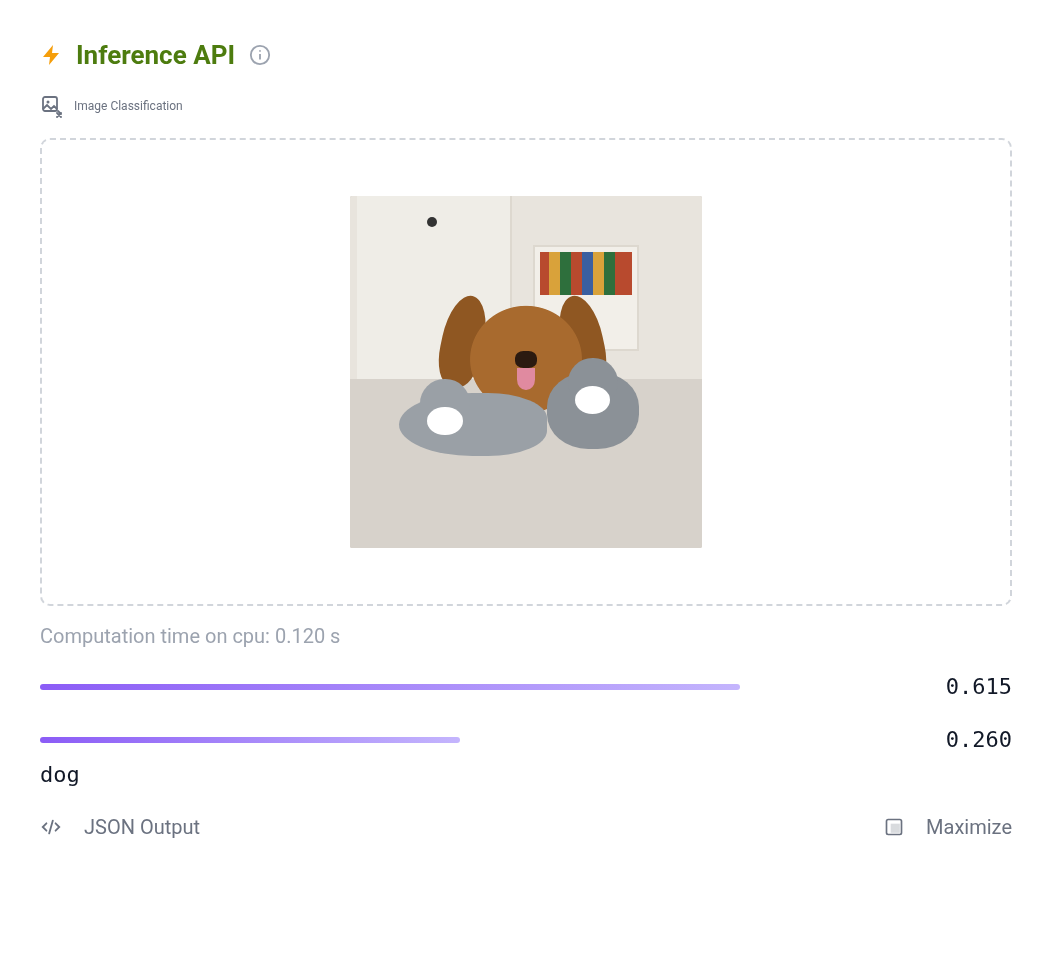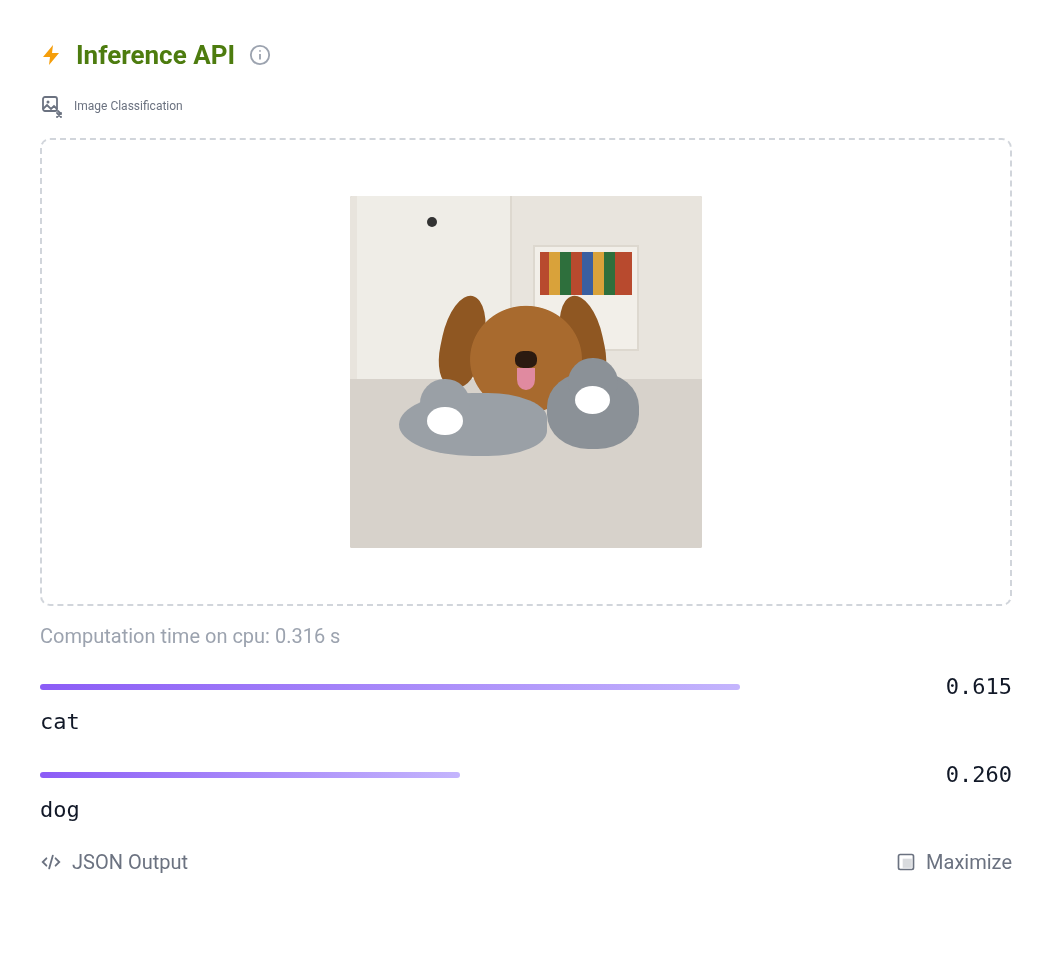--- a/index.html
+++ b/index.html
@@ -119,21 +119,21 @@
     .footer {
       display: flex;
       align-items: center;
       margin-top: 28px;
       color: #6b7280;
       font-size: 20px;
     }
     .footer-left, .footer-right {
       display: flex;
       align-items: center;
-      gap: 10px;
+      gap: 22px;
       cursor: pointer;
     }
     .footer-right { margin-left: auto; }
     .code-icon, .maximize-icon { display:flex; align-items:center; color:#6b7280; }
   </style>
 </head>
 <body>
 
 <div class="header">
   <span class="bolt-icon">
@@ -179,31 +179,30 @@
     <div class="dog-tongue"></div>
     <div class="cat1"></div>
     <div class="cat1-head"></div>
     <div class="cat1-white"></div>
     <div class="cat2"></div>
     <div class="cat2-head"></div>
     <div class="cat2-white"></div>
   </div>
 </div>
 
-<div class="compute-time">Computation time on cpu: 0.316 s</div>
+<div class="compute-time">Computation time on cpu: 0.120 s</div>
 
 <div id="results">
     <div class="result-row">
       <div class="result-top">
         <div class="bar-track">
           <div class="bar-fill" style="width: 100%;"></div>
         </div>
         <div class="score">0.615</div>
       </div>
-      <div class="label">cat</div>
     </div>
     <div class="result-row">
       <div class="result-top">
         <div class="bar-track">
           <div class="bar-fill" style="width: 60%;"></div>
         </div>
         <div class="score">0.260</div>
       </div>
       <div class="label">dog</div>
     </div>

